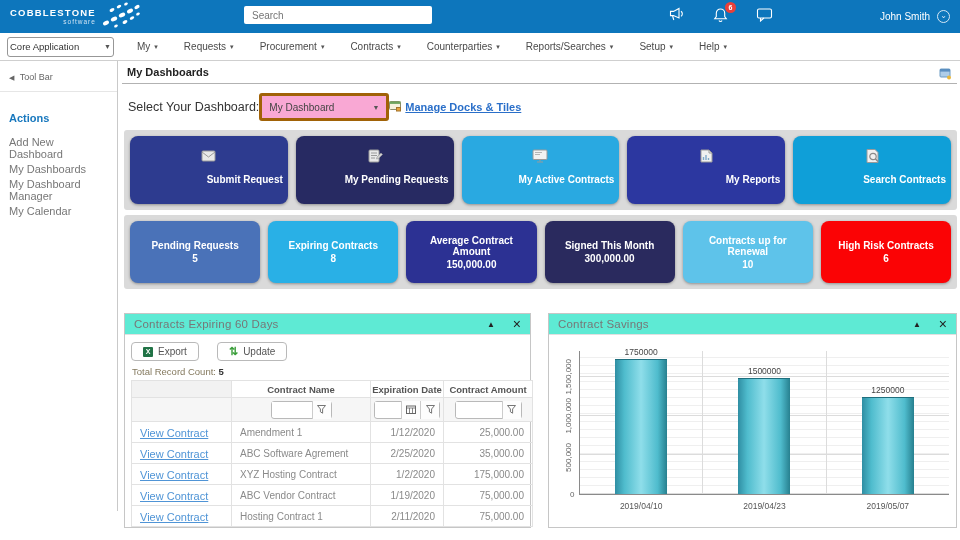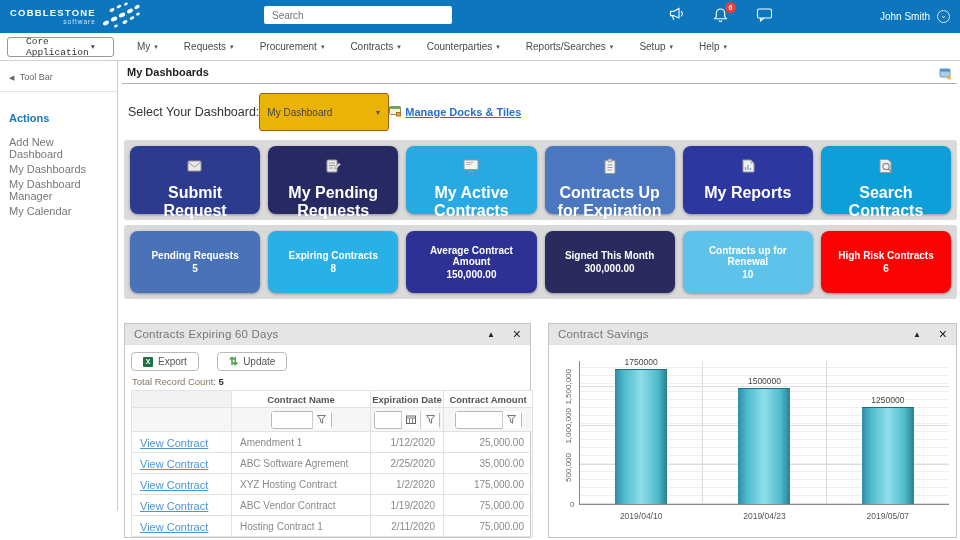--- a/index.html
+++ b/index.html
@@ -7,64 +7,64 @@
   body {
     width:960px; height:540px; overflow:hidden; background:#fff;
     font-family:"Liberation Sans", sans-serif; -webkit-font-smoothing:antialiased;
   }
   
   .topbar { height:33px; background:#0d76bc; position:relative; display:flex; align-items:center; color:#fff; }
   .logo { display:flex; align-items:center; margin-left:10px; gap:2px; }
   .logo-txt { display:flex; flex-direction:column; align-items:flex-end; line-height:1; }
   .logo-name { font-size:9.5px; font-weight:bold; letter-spacing:1.2px; color:#fff; }
   .logo-sub { font-size:6.5px; color:#cfe4f4; letter-spacing:1px; margin-top:1px; }
-  .searchbox { position:absolute; left:264px; top:6px; width:188px; height:18px; border:none; border-radius:2px; font-size:10px; padding:0 8px; color:#333; outline:none; }
+  .searchbox { position:absolute; left:244px; top:6px; width:188px; height:18px; border:none; border-radius:2px; font-size:10px; padding:0 8px; color:#333; outline:none; }
   .top-icons { position:absolute; left:668px; top:0; height:33px; display:flex; align-items:center; gap:28px; }
   .bell-wrap { position:relative; }
   .badge { position:absolute; top:-5px; right:-8px; background:#e8403a; color:#fff; font-size:7px; font-weight:bold; width:11px; height:11px; border-radius:50%; display:flex; align-items:center; justify-content:center; }
   .userarea { position:absolute; right:10px; top:0; height:33px; display:flex; align-items:center; gap:7px; }
   .username { font-size:10px; color:#fff; }
   .user-chev { width:13px; height:13px; border:1px solid #d6e7f4; border-radius:50%; display:flex; align-items:center; justify-content:center; font-size:8px; color:#d6e7f4; line-height:1; padding-bottom:2px; }
   
   .menubar { height:28px; background:#fff; border-bottom:1px solid #cfcfcf; display:flex; align-items:center; }
-  .appselect { margin-left:7px; width:107px; height:20px; border:1px solid #979797; border-radius:3px; background:#fff; font-size:9.5px; color:#333; display:flex; align-items:center; justify-content:space-between; padding:0 18px;font-family:Liberation Mono, monospace; }
+  .appselect { margin-left:7px; width:107px; height:20px; border:1px solid #979797; border-radius:3px; background:#fff; font-size:9.5px; color:#333; display:flex; align-items:center; justify-content:space-between; padding:0 2px; }
   .menu-items { display:flex; margin-left:10px; }
   .menu-item { font-size:10px; color:#4a4a4a; padding:0 13px; display:flex; align-items:center; gap:4px; cursor:default; }
   .caret { font-size:7px; color:#555; }
   
   .bodywrap { display:flex; height:450px; }
   .sidebar { width:118px; min-width:118px; border-right:1px solid #c9c9c9; padding-top:9px; }
   .toolbar-row { font-size:9px; color:#666; padding:2px 9px 9px; border-bottom:1px solid #e6e6e6; }
   .toolbar-row .tri { font-size:7px; margin-right:3px; }
   .actions-title { color:#1878be; font-weight:bold; font-size:11px; padding:20px 9px 10px; }
   .side-link { font-size:11px; color:#777; padding:1.5px 9px; cursor:pointer; }
   .main { flex:1; padding:0 3px 0 4px; max-width:842px; }
   .page-header { height:23px; border-bottom:1px solid #b2b2b2; display:flex; align-items:center; position:relative; }
   .page-title { font-size:11px; font-weight:bold; color:#222; margin-left:5px; }
   .ph-icon { position:absolute; right:5px; top:5px; }
   .select-row { display:flex; align-items:center; padding:9px 4px 9px 6px; }
   .select-label { font-size:12.5px; color:#333; }
-  .selectbox { width:130px; height:38px; border:1px solid #a16207; border-radius:3px; background:#eab308; font-size:10px; color:#444; display:flex; align-items:center; justify-content:space-between; padding:0 7px; }
+  .selectbox { width:130px; height:28px; border:3px solid #a16207; border-radius:3px; background:#f9a8d4; font-size:10px; color:#444; display:flex; align-items:center; justify-content:space-between; padding:0 7px; }
   .manage-wrap { display:flex; align-items:center; gap:4px; }
   .manage-link { font-size:11px; font-weight:bold; color:#2a6fc9; text-decoration:underline; cursor:pointer; }
   
   .dock { background:#dadada; border-radius:3px; padding:6px; display:flex; gap:8px; margin-left:2px; }
   .dock + .dock { margin-top:5px; }
   .tile { flex:1; border-radius:8px; box-shadow:0 1px 3px rgba(0,0,0,.35); color:#fff; text-align:center; cursor:pointer; }
   .dock1 .tile { height:68px; padding-top:11px; }
   .tile-icon { height:18px; display:flex; align-items:center; justify-content:center; }
-  .tile-label { font-size:16px; font-weight:bold; margin-top:9px; padding:0 5px; }
+  .tile-label { font-size:10px; font-weight:bold; margin-top:9px; padding:0 5px;text-align:right; }
   .dock2 .tile { height:62px; display:flex; flex-direction:column; justify-content:center; gap:2px; }
   .tile2-label, .tile2-value { font-size:10px; font-weight:bold; padding:0 6px; }
   
   .panels { display:flex; gap:17px; margin:24px 0 0 2px; }
   .panel { border:1px solid #c6c6c6; background:#fff; }
   .panel-exp { width:407px; min-width:407px; }
   .panel-chart { flex:1; }
-  .panel-hd { height:21px; display:flex; align-items:center; padding:0 9px; border-bottom:1px solid #e0e0e0; background:#e5e5e5; }
+  .panel-hd { height:21px; display:flex; align-items:center; padding:0 9px; border-bottom:1px solid #e0e0e0; background:#5eead4; }
   .panel-title { font-size:11.5px; color:#777; flex:1; letter-spacing:.2px; }
   .pc-collapse { font-size:8px; color:#222; margin-right:18px; cursor:pointer; }
   .pc-close { font-size:14px; color:#222; cursor:pointer; line-height:1; }
   .panel-body { padding:7px 6px 0; }
   .btnrow { display:flex; gap:18px; }
   .btn { display:inline-flex; align-items:center; gap:5px; border:1px solid #b9b9b9; border-radius:4px; padding:3px 11px; font-size:10px; color:#555; background:#fff; cursor:pointer; }
   .excel-ic { width:10px; height:10px; background:#217346; color:#fff; font-size:7px; font-weight:bold; display:flex; align-items:center; justify-content:center; border-radius:1px; }
   .update-ic { color:#3a9e3a; font-size:11px; font-weight:bold; line-height:1; }
   .total { font-size:9.5px; color:#84795e; margin:5px 0 3px 1px; }
   .total b { color:#333; }
@@ -266,30 +266,20 @@
       </div>
       <div class="tile" style="background-color: rgb(41, 169, 225);">
         <div class="tile-icon">
           <svg width="20" height="16" viewBox="0 0 20 16">
               <rect x="3" y="2" width="14" height="9.5" rx="1" fill="#f2f2f2" stroke="#9a9a9a"></rect>
               <path d="M5 4.5 h7 M5 6.5 h5" stroke="#b5b5b5"></path>
               <path d="M10 11.5 v2 M7 14 h6" stroke="#9a9a9a"></path>
             </svg>
         </div>
         <div class="tile-label">My Active Contracts</div>
-      </div>
-      <div class="tile" style="background-color: rgb(74, 119, 192);">
-        <div class="tile-icon">
-          <svg width="14" height="17" viewBox="0 0 14 17">
-              <rect x="2" y="2.5" width="10" height="13" rx="1" fill="#f2f2f2" stroke="#9a9a9a"></rect>
-              <rect x="5" y="1" width="4" height="3" rx="1" fill="#d9d9d9" stroke="#9a9a9a"></rect>
-              <path d="M4.5 7 h5 M4.5 9.5 h5 M4.5 12 h4" stroke="#9a9a9a"></path>
-            </svg>
-        </div>
-        <div class="tile-label">Contracts Up for Expiration</div>
       </div>
       <div class="tile" style="background-color: rgb(44, 55, 160);">
         <div class="tile-icon">
           <svg width="18" height="16" viewBox="0 0 18 16">
               <path d="M4 2 h8 l3 3 v9 h-11 Z" fill="#f0f0f0" stroke="#9a9a9a"></path>
               <path d="M12 2 v3 h3" fill="none" stroke="#9a9a9a"></path>
               <path d="M6.5 12 v-3 M9 12 v-5 M11.5 12 v-2" stroke="#7fa8c9" stroke-width="1.4"></path>
             </svg>
         </div>
         <div class="tile-label">My Reports</div>

